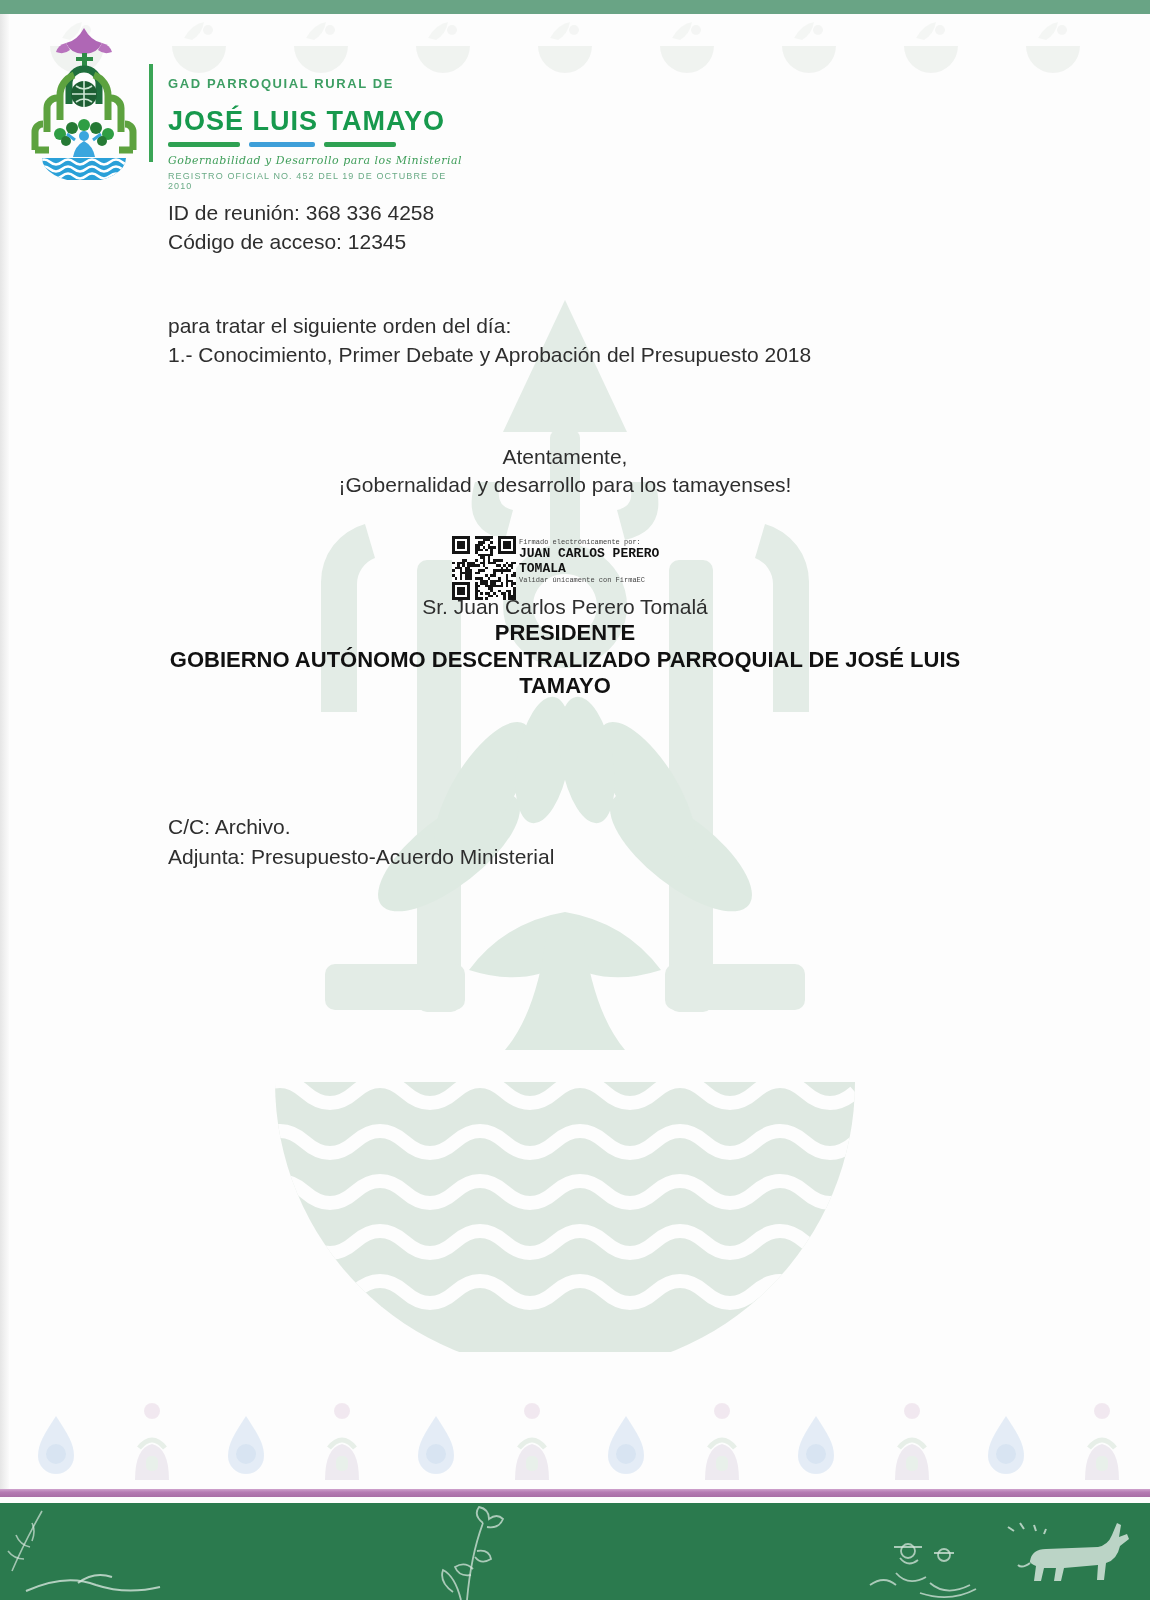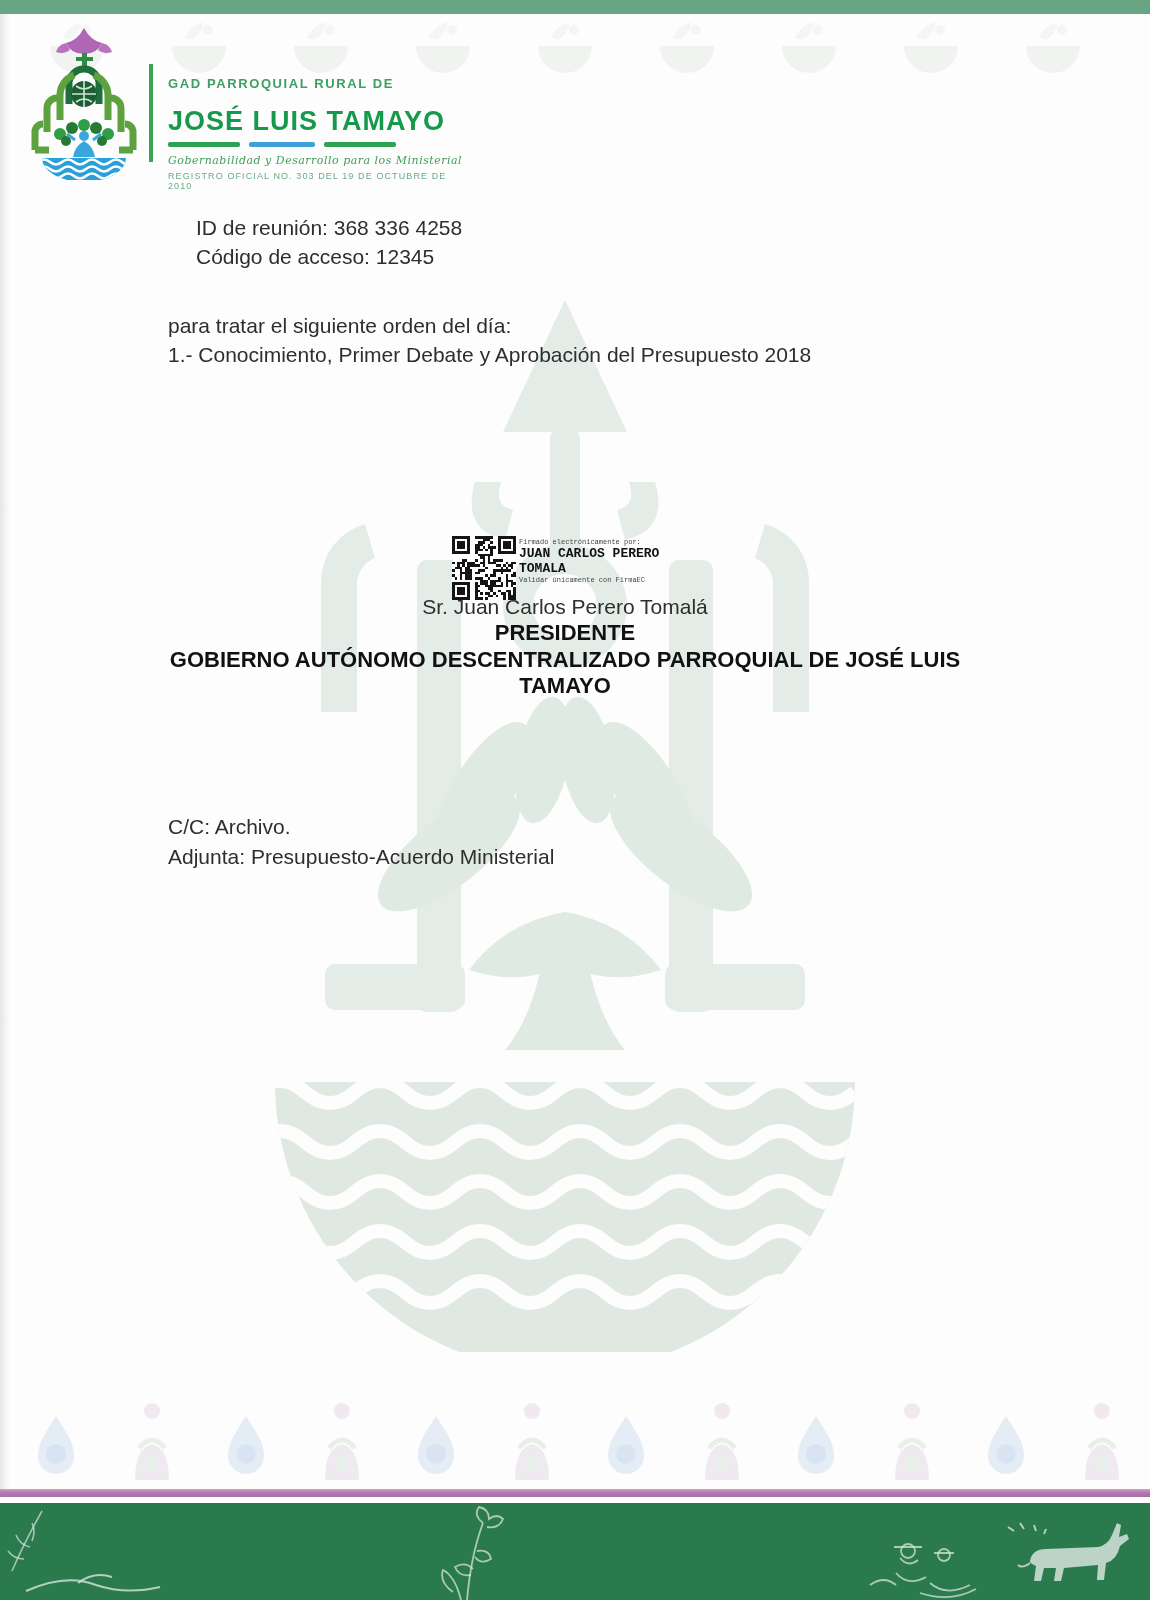--- a/index.html
+++ b/index.html
@@ -28,21 +28,21 @@
   .org-name{font-size:27px;font-weight:800;letter-spacing:1px;color:#17994d;margin-top:15px;white-space:nowrap;}
   .org-bars{display:flex;gap:9px;margin-top:5px;}
   .org-bars i{height:5px;border-radius:2px;}
   .bar-g{width:72px;background:#2ea152;} .bar-b{width:66px;background:#3e9fd9;}
   .org-script{margin-top:7px;font-family:"DejaVu Serif",serif;font-style:italic;font-size:11px;color:#3f9e5a;letter-spacing:.5px;}
   .org-registro{margin-top:4px;font-size:9px;letter-spacing:1.1px;color:#6aab86;}
 
   
   .blk{position:absolute;z-index:2;}
   .body-text{font-size:21px;line-height:29px;color:#2e2e2e;}
-  #blk-meeting{left:168px;top:213px;margin-left:28px;}
+  #blk-meeting{left:168px;top:198px;}
   #blk-agenda{left:168px;top:311px;}
   #blk-closing{left:115px;top:443px;width:900px;text-align:center;}
   .center-text{font-size:21px;line-height:28px;color:#2e2e2e;}
 
   
   .sig-stamp{position:absolute;left:452px;top:536px;z-index:3;display:flex;}
   .qr-box{width:64px;height:64px;background:#fff;}
   .stamp-text{margin-left:3px;padding-top:2px;background:transparent;}
   .stamp-tiny{font-family:"Liberation Mono",monospace;font-size:7px;color:#444;white-space:nowrap;}
   .stamp-name{font-family:"Liberation Mono",monospace;font-size:13px;font-weight:bold;color:#111;line-height:15px;white-space:nowrap;}
@@ -212,33 +212,37 @@
 
   <div class="org-block">
     <div class="org-super">GAD PARROQUIAL RURAL DE</div>
     <div class="org-name">JOSÉ LUIS TAMAYO</div>
     <div class="org-bars">
       <i class="bar-g"></i>
         <i class="bar-b"></i>
         <i class="bar-g"></i>
     </div>
     <div class="org-script">Gobernabilidad y Desarrollo para los Ministerial</div>
-    <div class="org-registro">REGISTRO OFICIAL NO. 303 DEL 19 DE OCTUBRE DE 2010</div>
+    <div class="org-registro">REGISTRO OFICIAL NO. 452 DEL 19 DE OCTUBRE DE 2010</div>
   </div>
 
   <div class="blk body-text" id="blk-meeting">
     <div>ID de reunión: 368 336 4258</div>
     <div>Código de acceso: 12345</div>
   </div>
 
   <div class="blk body-text" id="blk-agenda">
     <div>para tratar el siguiente orden del día:</div>
     <div>1.- Conocimiento, Primer Debate y Aprobación del Presupuesto 2018</div>
   </div>
 
+  <div class="blk center-text" id="blk-closing">
+    <div>Atentamente,</div>
+    <div>¡Gobernalidad y desarrollo para los tamayenses!</div>
+  </div>
 
   <div class="sig-stamp">
     <div class="qr-box"><svg viewBox="0 0 25 25" width="64" height="64" shape-rendering="crispEdges" fill="#151515">
           <rect x="9" y="0" width="1" height="1"></rect>
           <rect x="10" y="0" width="1" height="1"></rect>
           <rect x="11" y="0" width="1" height="1"></rect>
           <rect x="12" y="0" width="1" height="1"></rect>
           <rect x="13" y="0" width="1" height="1"></rect>
           <rect x="14" y="0" width="1" height="1"></rect>
           <rect x="15" y="0" width="1" height="1"></rect>

